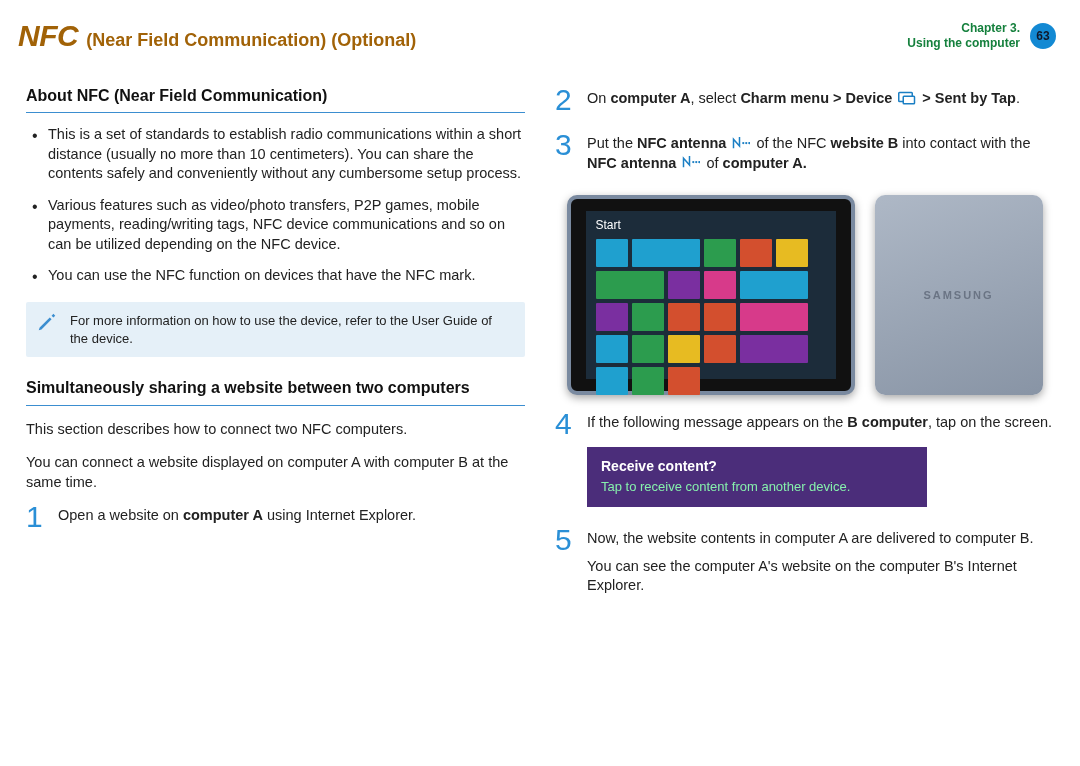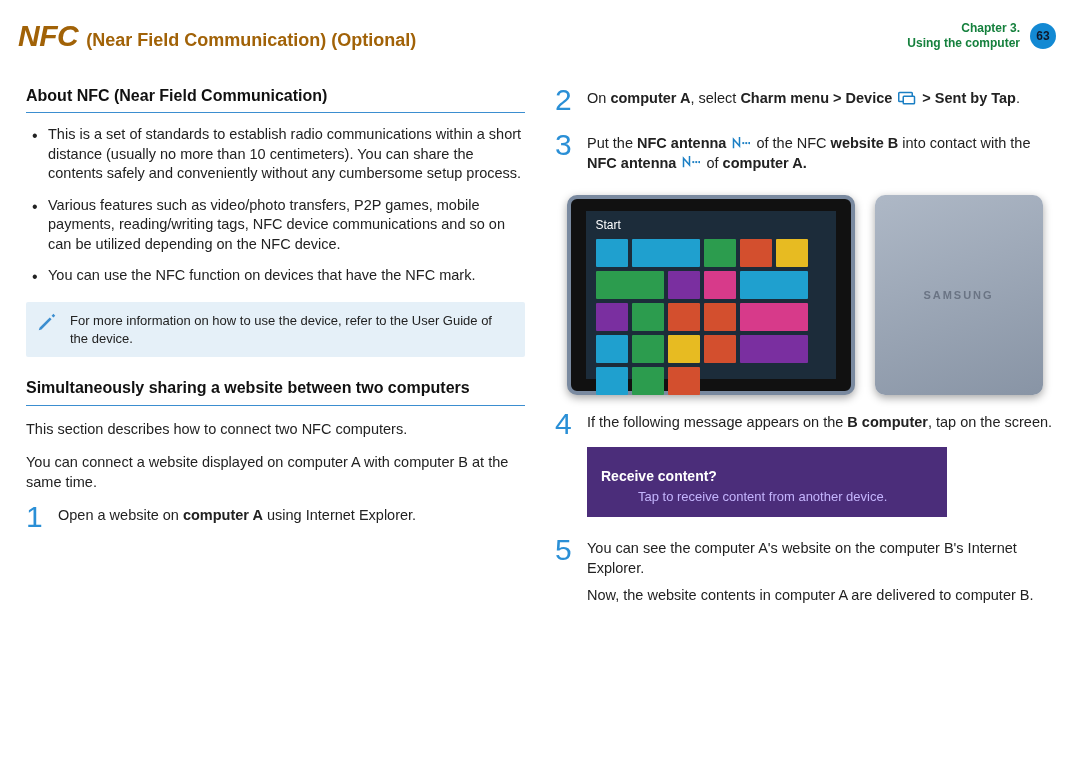--- a/index.html
+++ b/index.html
@@ -86,25 +86,25 @@
   .tablet-back {
     width: 168px; height: 200px; background: linear-gradient(160deg,#aeb8c6,#8894a5);
     border-radius: 10px; box-shadow: 0 3px 8px rgba(0,0,0,0.35);
     position: relative;
   }
   .tablet-back::after {
     content: "SAMSUNG"; position:absolute; top:50%; left:50%; transform:translate(-50%,-50%);
     font-size:11px; letter-spacing:2px; color:#6a7484; font-weight:600;
   }
   .receive-box {
-    background: #4b2d7a; color: #fff; padding: 20px 60px 12px 14px;
+    background: #4b2d7a; color: #fff; padding: 10px 60px 12px 14px;
     display:inline-block; margin: 6px 0 4px 0; min-width: 340px;
   }
   .receive-box .rc-title { font-weight: 600; font-size: 14px; margin-bottom: 2px; }
-  .receive-box .rc-body { font-size: 13px; color: #c4b5fd; margin-left: 37px; }
+  .receive-box .rc-body { font-size: 13px; color: #86efac; }
   p.para { margin: 14px 0 10px 0; }
 </style>
 </head>
 <body>
 
 <div class="top-bar">
   <div class="title-block">
     <span class="title-big">NFC</span>
     <span class="title-small">(Near Field Communication) (Optional)</span>
   </div>
@@ -227,19 +227,19 @@
         <div class="receive-box">
           <div class="rc-title">Receive content?</div>
           <div class="rc-body">Tap to receive content from another device.</div>
         </div>
       </div>
     </div>
 
     <div class="step">
       <div class="step-num">5</div>
       <div class="step-body">
+        <p>Now, the website contents in computer A are delivered to computer B.</p>
         <p>You can see the computer A's website on the computer B's Internet Explorer.</p>
-        <p>Now, the website contents in computer A are delivered to computer B.</p>
       </div>
     </div>
 
   </div>
 </div>
 
 </body></html>

